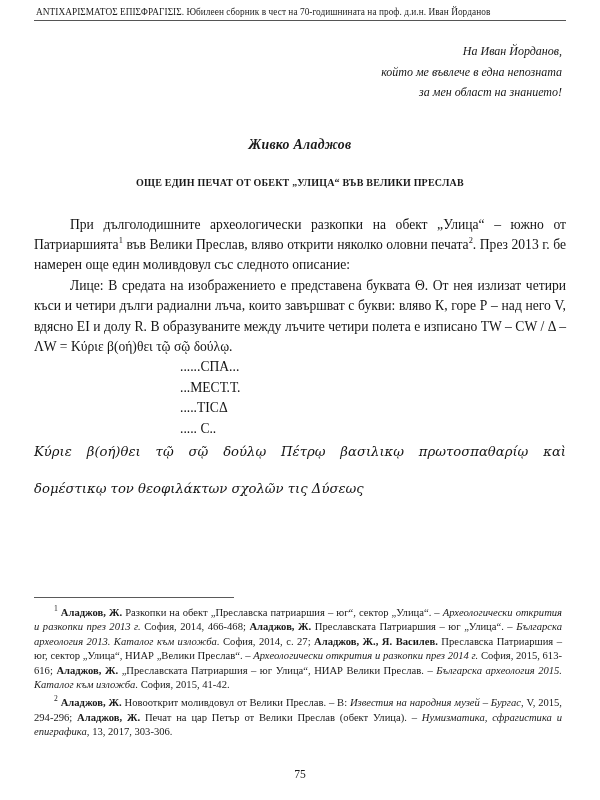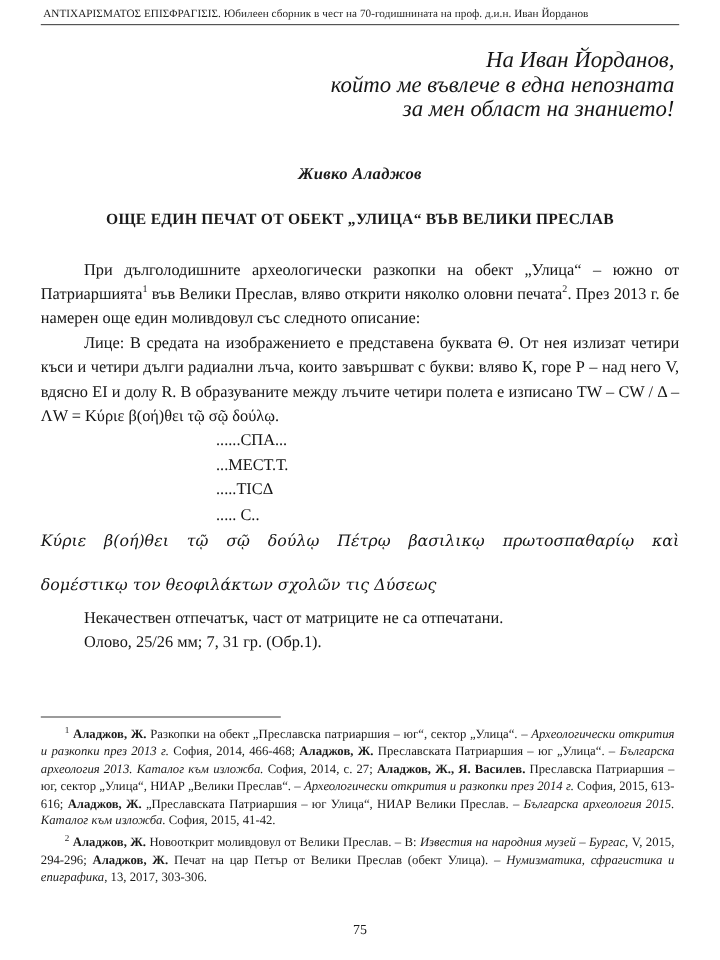--- a/index.html
+++ b/index.html
@@ -37,41 +37,41 @@
     border-top: 1.3px solid #555;
     margin: 2px 0 0 0;
     height: 0;
   }
 
   
   .dedication {
     margin-top: 20px;
     text-align: right;
     font-style: italic;
-    font-size: 19px;
+    font-size: 12px;
     line-height: 20.5px;
     padding-right: 4px;
     color: #161616;
   }
   .dedication div { white-space: nowrap; }
 
   
   .byline {
     margin-top: 34px;
     text-align: center;
     font-weight: bold;
     font-style: italic;
     font-size: 13.8px;
     letter-spacing: 0.3px;
   }
   .title {
     margin-top: 19px;
     text-align: center;
     font-weight: bold;
-    font-size: 13px;
+    font-size: 10px;
     line-height: 21px;
     letter-spacing: 0.2px;
     padding: 0 14px;
   }
 
   
   .body {
     margin-top: 22px;
     font-size: 13.6px;
     line-height: 20.4px;
@@ -185,24 +185,20 @@
       <li>...МЕСТ.Т.</li>
       <li>.....ТІСΔ</li>
       <li>..... С..</li>
     </ul>
 
     <div class="greek-block">
       <span class="g1">Κύριε β(οή)θει τῷ σῷ δούλῳ Πέτρῳ βασιλικῳ πρωτοσπαθαρίῳ καὶ</span>
       <span class="g2">δομέστικῳ τον θεοφιλάκτων σχολῶν τις Δύσεως</span>
     </div>
 
-    <div class="tail">
-      <div class="line">Некачествен отпечатък, част от матриците не са отпечатани.</div>
-      <div class="line">Олово, 25/26 мм; 7, 31 гр. (Обр.1).</div>
-    </div>
 
   </div>
 
   <hr class="fn-sep">
 
   <div class="footnotes">
     <p class="fn"><span class="fn-num">1</span> <span><b>Аладжов, Ж.</b><span> Разкопки на обект „Преславска патриаршия – юг“, сектор „Улица“. – </span><i>Археологически открития и разкопки през 2013 г.</i><span> София, 2014, 466-468; </span><b>Аладжов, Ж.</b><span> Преславската Патриаршия – юг „Улица“. – </span><i>Българска археология 2013. Каталог към изложба.</i><span> София, 2014, с. 27; </span><b>Аладжов, Ж., Я. Василев.</b><span> Преславска Патриаршия – юг, сектор „Улица“, НИАР „Велики Преслав“. – </span><i>Археологически открития и разкопки през 2014 г.</i><span> София, 2015, 613-616; </span><b>Аладжов, Ж.</b><span> „Преславската Патриаршия – юг Улица“, НИАР Велики Преслав. – </span><i>Българска археология 2015. Каталог към изложба.</i><span> София, 2015, 41-42.</span></span></p>
     <p class="fn"><span class="fn-num">2</span> <span><b>Аладжов, Ж.</b><span> Новооткрит моливдовул от Велики Преслав. – В: </span><i>Известия на народния музей – Бургас</i><span>, V, 2015, 294-296; </span><b>Аладжов, Ж.</b><span> Печат на цар Петър от Велики Преслав (обект Улица). – </span><i>Нумизматика, сфрагистика и епиграфика</i><span>, 13, 2017, 303-306.</span></span></p>
   </div>
 

